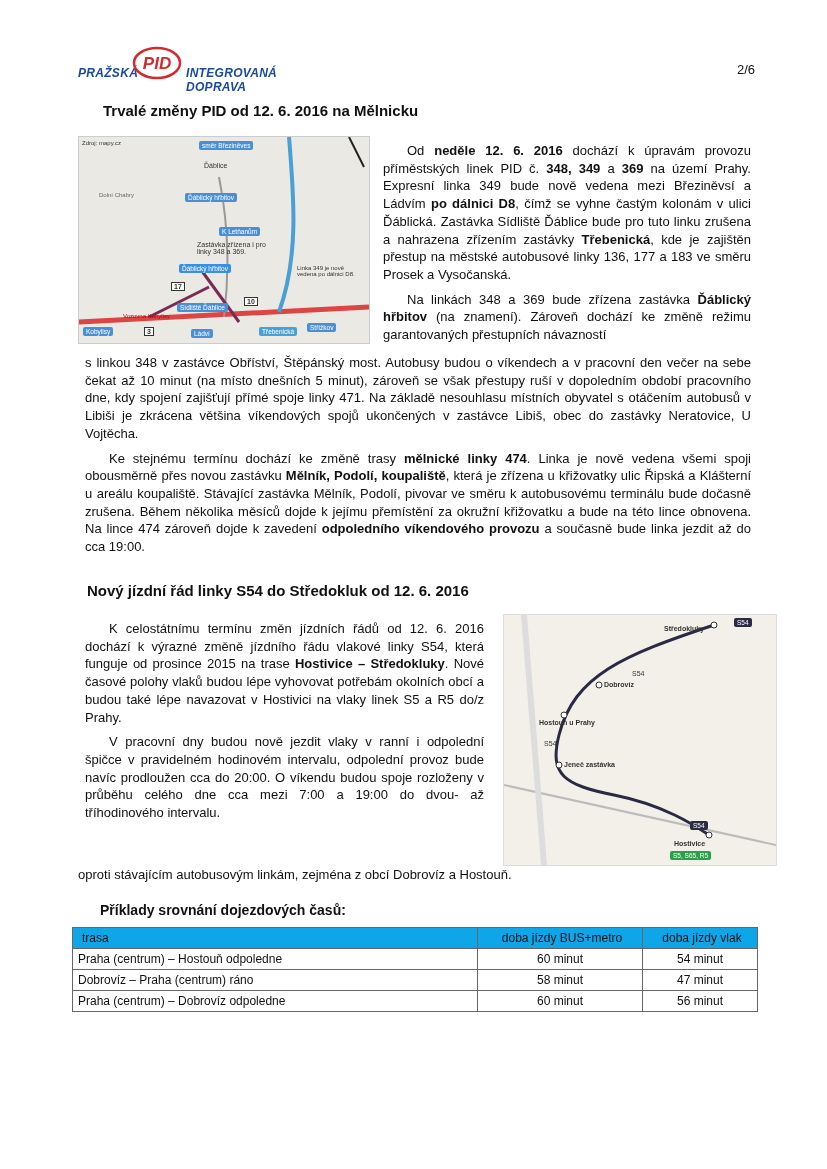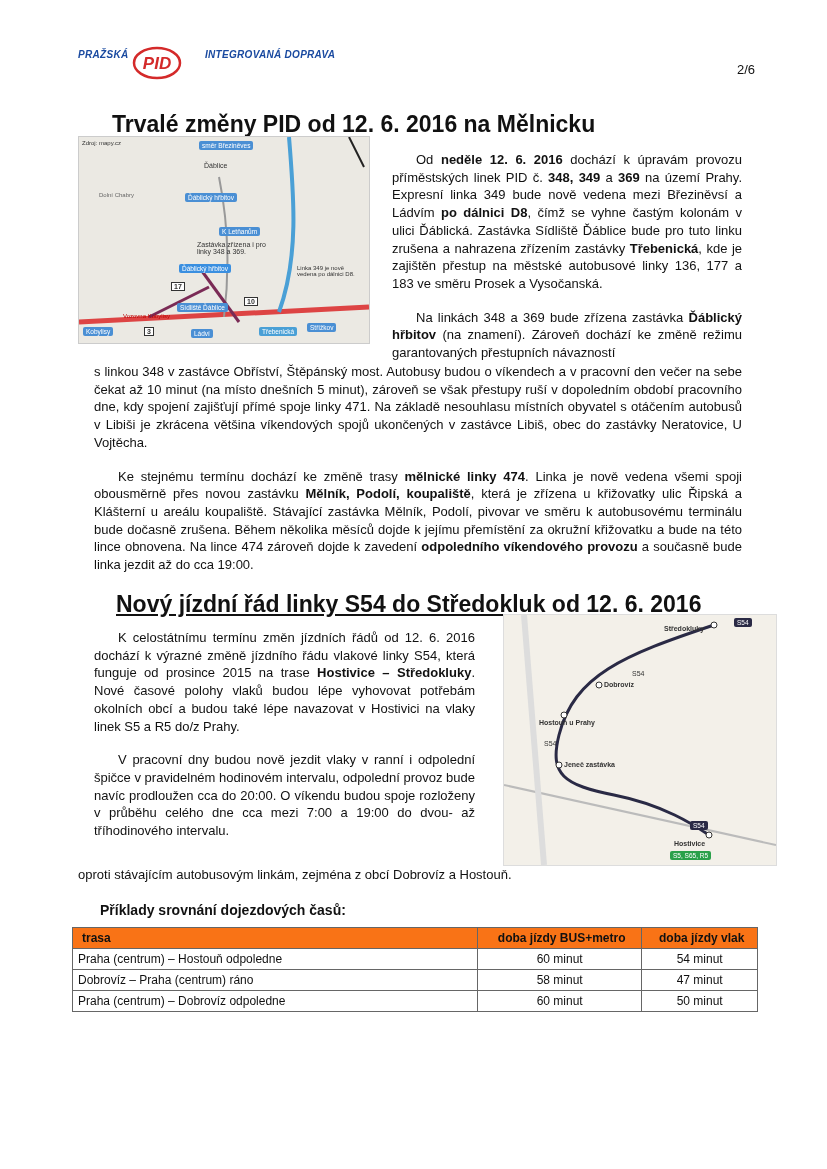--- a/index.html
+++ b/index.html
@@ -1,43 +1,43 @@
 <!DOCTYPE html>
 <html><head>
 <meta charset="utf-8">
 <style>
   html, body { margin:0; padding:0; background:#fff; }
   body { width:827px; height:1169px; position:relative; font-family:"Liberation Sans", sans-serif; color:#111; overflow:hidden; }
   .abs { position:absolute; }
   .logo { left:78px; top:46px; height:36px; width:260px; }
-  .logo-text { position:absolute; top:3px; font-size:10px; font-weight:bold; font-style:italic; color:#1a4aa0; letter-spacing:0.3px; }
+  .logo-text { position:absolute; top:20px; font-size:12px; font-weight:bold; font-style:italic; color:#1a4aa0; letter-spacing:0.3px; }
   .logo-badge { position:absolute; left:54px; top:0; width:50px; height:34px; }
   .pagenum { right:72px; top:62px; font-size:13px; }
-  h2 { margin:12px; font-size:23px; font-weight:bold; }
+  h2 { margin:3px; font-size:15px; font-weight:bold; }
   .body-text { font-size:13px; line-height:17.7px; text-align:justify; }
-  .body-text p { margin:16px; text-indent:24px; }
+  .body-text p { margin:7px; text-indent:24px; }
   .map1 { left:78px; top:136px; width:290px; height:206px; background:#e8e6e1; border:1px solid #ccc; overflow:hidden; }
   .map2 { left:503px; top:614px; width:272px; height:250px; background:#f2efe8; border:1px solid #ddd; overflow:hidden; }
   table { border-collapse:collapse; font-size:12px; }
   th, td { border:1px solid #666; padding:2px 5px; height:16px; }
-  th { background:#f97316; text-align:left; font-weight:bold;padding-left:9px; }
+  th { background:#0ea5e9; text-align:left; font-weight:normal;padding-left:9px; }
   td.c, th.c { text-align:center; }
   .maplabel { position:absolute; font-size:7px; color:#333; }
   .bluebox { position:absolute; background:#4a8fd4; color:#fff; font-size:6.5px; padding:1px 3px; border-radius:2px; }
 </style>
 </head>
 <body>
 
 <div class="abs logo">
   <span class="logo-text" style="left:0;">PRAŽSKÁ</span>
   <svg class="logo-badge" viewBox="0 0 50 34">
     <ellipse cx="25" cy="17" rx="23" ry="15" fill="none" stroke="#d42a2a" stroke-width="2.5"></ellipse>
     <text x="25" y="23" text-anchor="middle" font-family="Liberation Sans, sans-serif" font-weight="bold" font-style="italic" font-size="17" fill="#d42a2a">PID</text>
   </svg>
-  <span class="logo-text" style="left:108px;margin-left:19px;">INTEGROVANÁ DOPRAVA</span>
+  <span class="logo-text" style="left:108px;">INTEGROVANÁ DOPRAVA</span>
 </div>
 <div class="abs pagenum">2/6</div>
 
 <h2 class="abs" style="left:100px; top:99px;">Trvalé změny PID od 12. 6. 2016 na Mělnicku</h2>
 
 <div class="abs map1">
   <svg width="290" height="206" viewBox="0 0 290 206" style="position:absolute;left:0;top:0;">
     <rect width="290" height="206" fill="#ebe9e3"></rect>
     <path d="M0 185 L290 170" stroke="#d44" stroke-width="5" fill="none"></path>
     <path d="M210 0 C 215 60 220 120 200 175" stroke="#4aa0d6" stroke-width="4" fill="none"></path>
@@ -69,21 +69,21 @@
 
 <div class="abs body-text" style="left:376px; top:135px; width:382px;">
   <p id="s1p0">Od <b>neděle 12. 6. 2016</b> dochází k úpravám provozu příměstských linek PID č. <b>348, 349</b> a <b>369</b> na území Prahy. Expresní linka 349 bude nově vedena mezi Březiněvsí a Ládvím <b>po dálnici D8</b>, čímž se vyhne častým kolonám v ulici Ďáblická. Zastávka Sídliště Ďáblice bude pro tuto linku zrušena a nahrazena zřízením zastávky <b>Třebenická</b>, kde je zajištěn přestup na městské autobusové linky 136, 177 a 183 ve směru Prosek a Vysočanská.</p>
   <p id="s1p1">Na linkách 348 a 369 bude zřízena zastávka <b>Ďáblický hřbitov</b> (na znamení). Zároveň dochází ke změně režimu garantovaných přestupních návazností</p>
 </div>
 <div class="abs body-text" style="left:78px; top:347px; width:680px;">
   <p style="text-indent:0">s linkou 348 v zastávce Obříství, Štěpánský most. Autobusy budou o víkendech a v pracovní den večer na sebe čekat až 10 minut (na místo dnešních 5 minut), zároveň se však přestupy ruší v dopoledním období pracovního dne, kdy spojení zajišťují přímé spoje linky 471. Na základě nesouhlasu místních obyvatel s otáčením autobusů v Libiši je zkrácena většina víkendových spojů ukončených v zastávce Libiš, obec do zastávky Neratovice, U Vojtěcha.</p>
   <p id="s1p3">Ke stejnému termínu dochází ke změně trasy <b>mělnické linky 474</b>. Linka je nově vedena všemi spoji obousměrně přes novou zastávku <b>Mělník, Podolí, koupaliště</b>, která je zřízena u křižovatky ulic Řipská a Klášterní u areálu koupaliště. Stávající zastávka Mělník, Podolí, pivovar ve směru k autobusovému terminálu bude dočasně zrušena. Během několika měsíců dojde k jejímu přemístění za okružní křižovatku a bude na této lince obnovena. Na lince 474 zároveň dojde k zavedení <b>odpoledního víkendového provozu</b> a současně bude linka jezdit až do cca 19:00.</p>
 </div>
 
-<h2 class="abs" style="left:104px; top:579px;text-decoration:underline;">Nový jízdní řád linky S54 do Středokluk od 12. 6. 2016</h2>
+<h2 class="abs" style="left:84px; top:579px;">Nový jízdní řád linky S54 do Středokluk od 12. 6. 2016</h2>
 
 <div class="abs body-text" style="left:78px; top:613px; width:413px;">
   <p id="s2p0">K celostátnímu termínu změn jízdních řádů od 12. 6. 2016 dochází k výrazné změně jízdního řádu vlakové linky S54, která funguje od prosince 2015 na trase <b>Hostivice – Středokluky</b>. Nové časové polohy vlaků budou lépe vyhovovat potřebám okolních obcí a budou také lépe navazovat v Hostivici na vlaky linek S5 a R5 do/z Prahy.</p>
   <p id="s2p1">V pracovní dny budou nově jezdit vlaky v ranní i odpolední špičce v pravidelném hodinovém intervalu, odpolední provoz bude navíc prodloužen cca do 20:00. O víkendu budou spoje rozloženy v průběhu celého dne cca mezi 7:00 a 19:00 do dvou- až tříhodinového intervalu.</p>
 </div>
 <div class="abs body-text" style="left:78px; top:866px; width:600px;">oproti stávajícím autobusovým linkám, zejména z obcí Dobrovíz a Hostouň.</div>
 
 <div class="abs map2">
   <svg width="272" height="250" viewBox="0 0 272 250" style="position:absolute;left:0;top:0;">
     <rect width="272" height="250" fill="#f3f0e9"></rect>
@@ -125,16 +125,16 @@
       <td class="c">54 minut</td>
     </tr>
     <tr>
       <td>Dobrovíz – Praha (centrum) ráno</td>
       <td class="c">58 minut</td>
       <td class="c">47 minut</td>
     </tr>
     <tr>
       <td>Praha (centrum) – Dobrovíz odpoledne</td>
       <td class="c">60 minut</td>
-      <td class="c">50 minut</td>
+      <td class="c">56 minut</td>
     </tr>
   </tbody>
 </table>
 
 </body></html>

